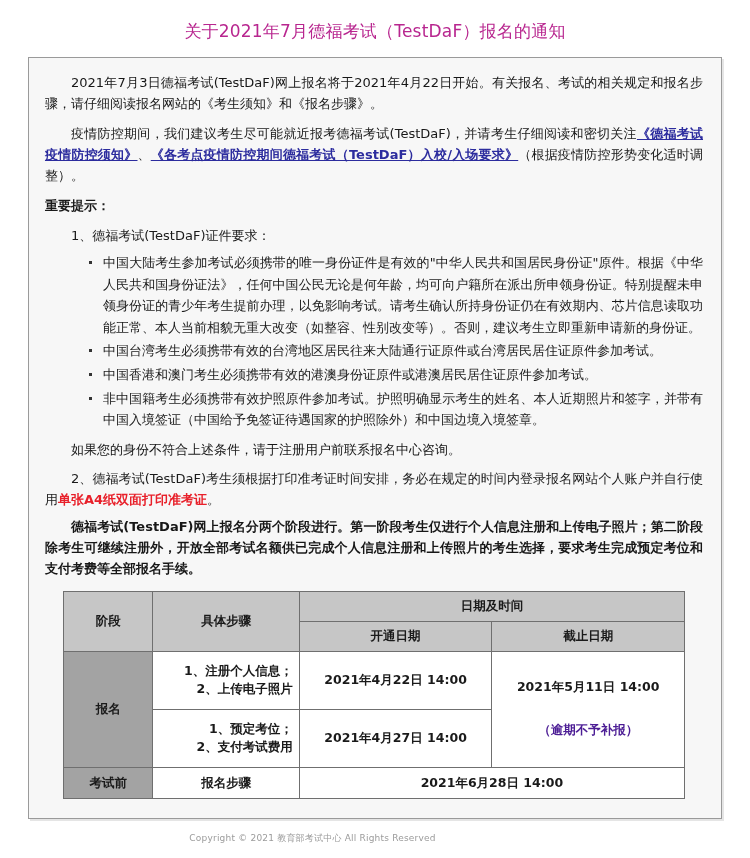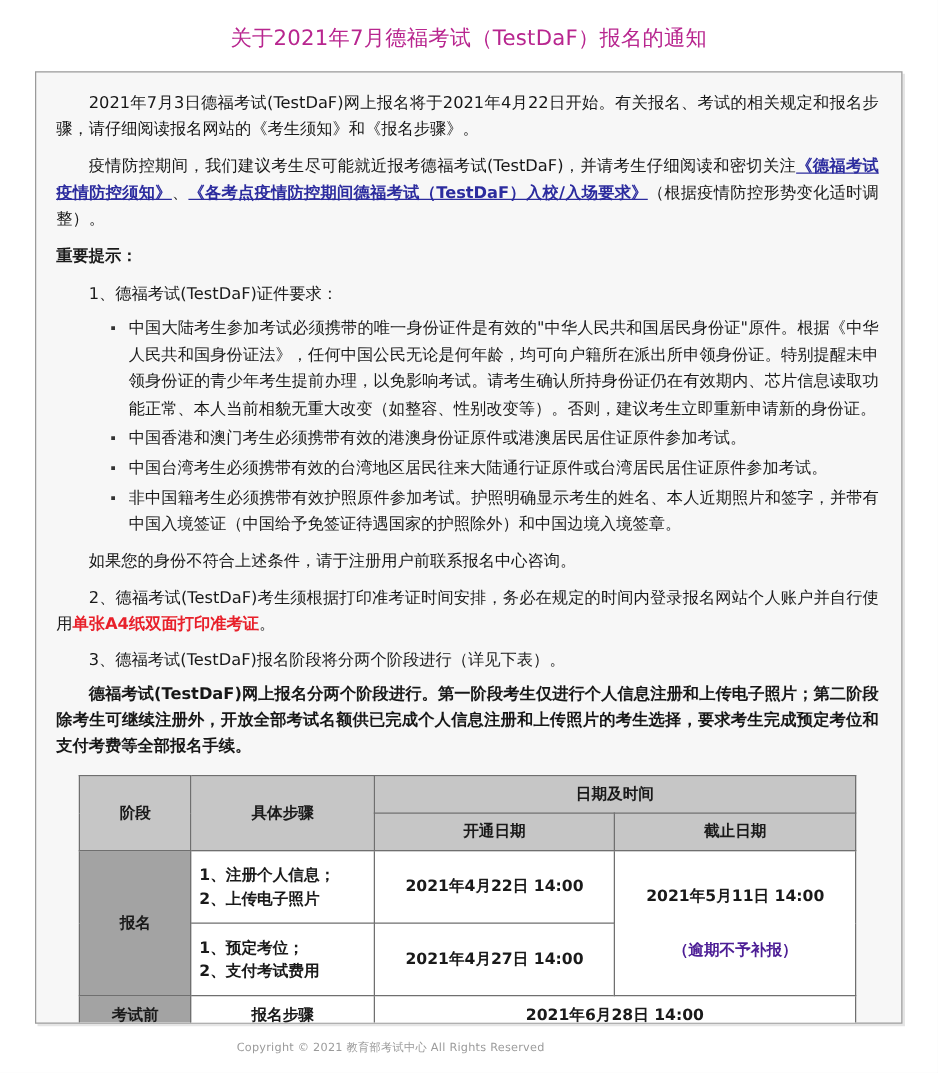--- a/index.html
+++ b/index.html
@@ -137,21 +137,21 @@
     text-align: center;
     font-weight: normal;
   }
   td.stage {
     background: #a3a3a3;
     text-align: center;
     width: 84px;
   }
   td.steps {
     width: 146px;
-    text-align: left;
+    text-align: right;
     padding-left: 10px;
     line-height: 1.45;
   }
   td.dt {
     text-align: center;
   }
   .h-date {
     width: 196px;
   }
   .h-deadline {
@@ -188,30 +188,29 @@
     <p class="para">2021年7月3日德福考试(TestDaF)网上报名将于2021年4月22日开始。有关报名、考试的相关规定和报名步骤，请仔细阅读报名网站的《考生须知》和《报名步骤》。</p>
 
     <p class="para"><span>疫情防控期间，我们建议考生尽可能就近报考德福考试(TestDaF)，并请考生仔细阅读和密切关注</span><a class="link" href="#">《德福考试疫情防控须知》</a><span>、</span><a class="link" href="#">《各考点疫情防控期间德福考试（TestDaF）入校/入场要求》</a><span>（根据疫情防控形势变化适时调整）。</span></p>
 
     <p class="section-head">重要提示：</p>
 
     <p class="numbered">1、德福考试(TestDaF)证件要求：</p>
 
     <ul class="bullets">
       <li>中国大陆考生参加考试必须携带的唯一身份证件是有效的"中华人民共和国居民身份证"原件。根据《中华人民共和国身份证法》，任何中国公民无论是何年龄，均可向户籍所在派出所申领身份证。特别提醒未申领身份证的青少年考生提前办理，以免影响考试。请考生确认所持身份证仍在有效期内、芯片信息读取功能正常、本人当前相貌无重大改变（如整容、性别改变等）。否则，建议考生立即重新申请新的身份证。</li>
+      <li>中国台湾考生必须携带有效的台湾地区居民往来大陆通行证原件或台湾居民居住证原件参加考试。</li>
       <li>中国香港和澳门考生必须携带有效的港澳身份证原件或港澳居民居住证原件参加考试。</li>
-      <li>中国台湾考生必须携带有效的台湾地区居民往来大陆通行证原件或台湾居民居住证原件参加考试。</li>
       <li>非中国籍考生必须携带有效护照原件参加考试。护照明确显示考生的姓名、本人近期照片和签字，并带有中国入境签证（中国给予免签证待遇国家的护照除外）和中国边境入境签章。</li>
     </ul>
 
     <p class="para tight">如果您的身份不符合上述条件，请于注册用户前联系报名中心咨询。</p>
 
     <p class="numbered"><span>2、德福考试(TestDaF)考生须根据打印准考证时间安排，务必在规定的时间内登录报名网站个人账户并自行使用</span><span class="red">单张A4纸双面打印准考证</span><span>。</span></p>
 
-    <p class="numbered">3、德福考试(TestDaF)报名阶段将分两个阶段进行（详见下表）。</p>
 
     <p class="para bold">德福考试(TestDaF)网上报名分两个阶段进行。第一阶段考生仅进行个人信息注册和上传电子照片；第二阶段除考生可继续注册外，开放全部考试名额供已完成个人信息注册和上传照片的考生选择，要求考生完成预定考位和支付考费等全部报名手续。</p>
 
     <div class="table-wrap">
       <table class="schedule">
         <thead>
           <tr>
             <th class="hd" rowspan="2">阶段</th>
             <th class="hd" rowspan="2">具体步骤</th>
             <th class="hd" colspan="2">日期及时间</th>

